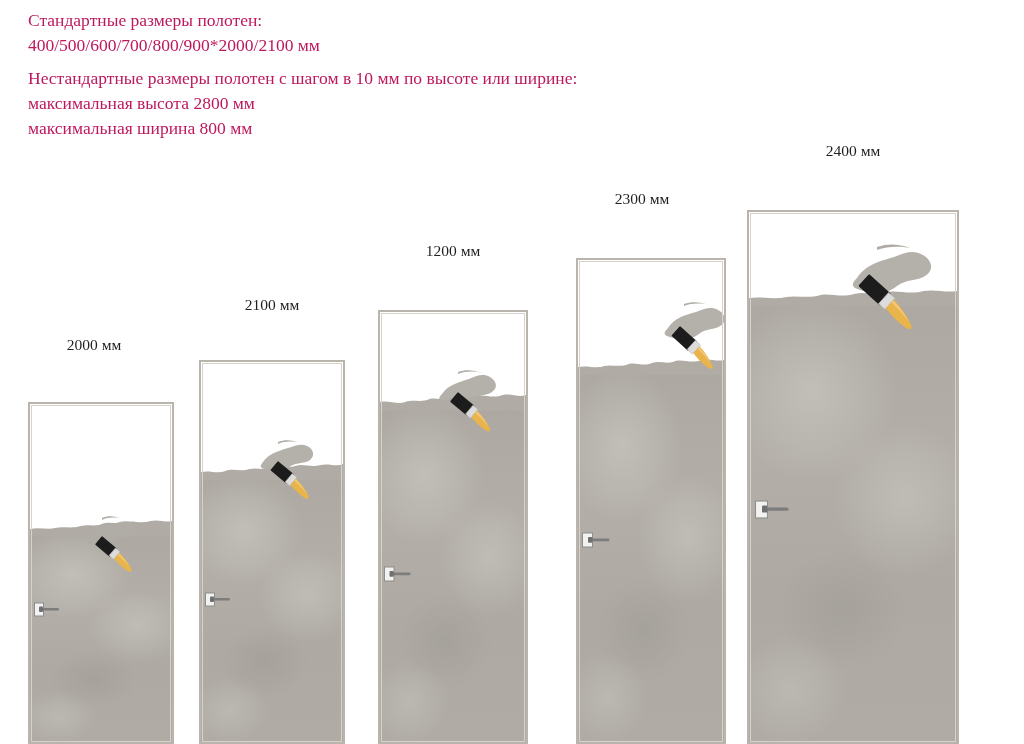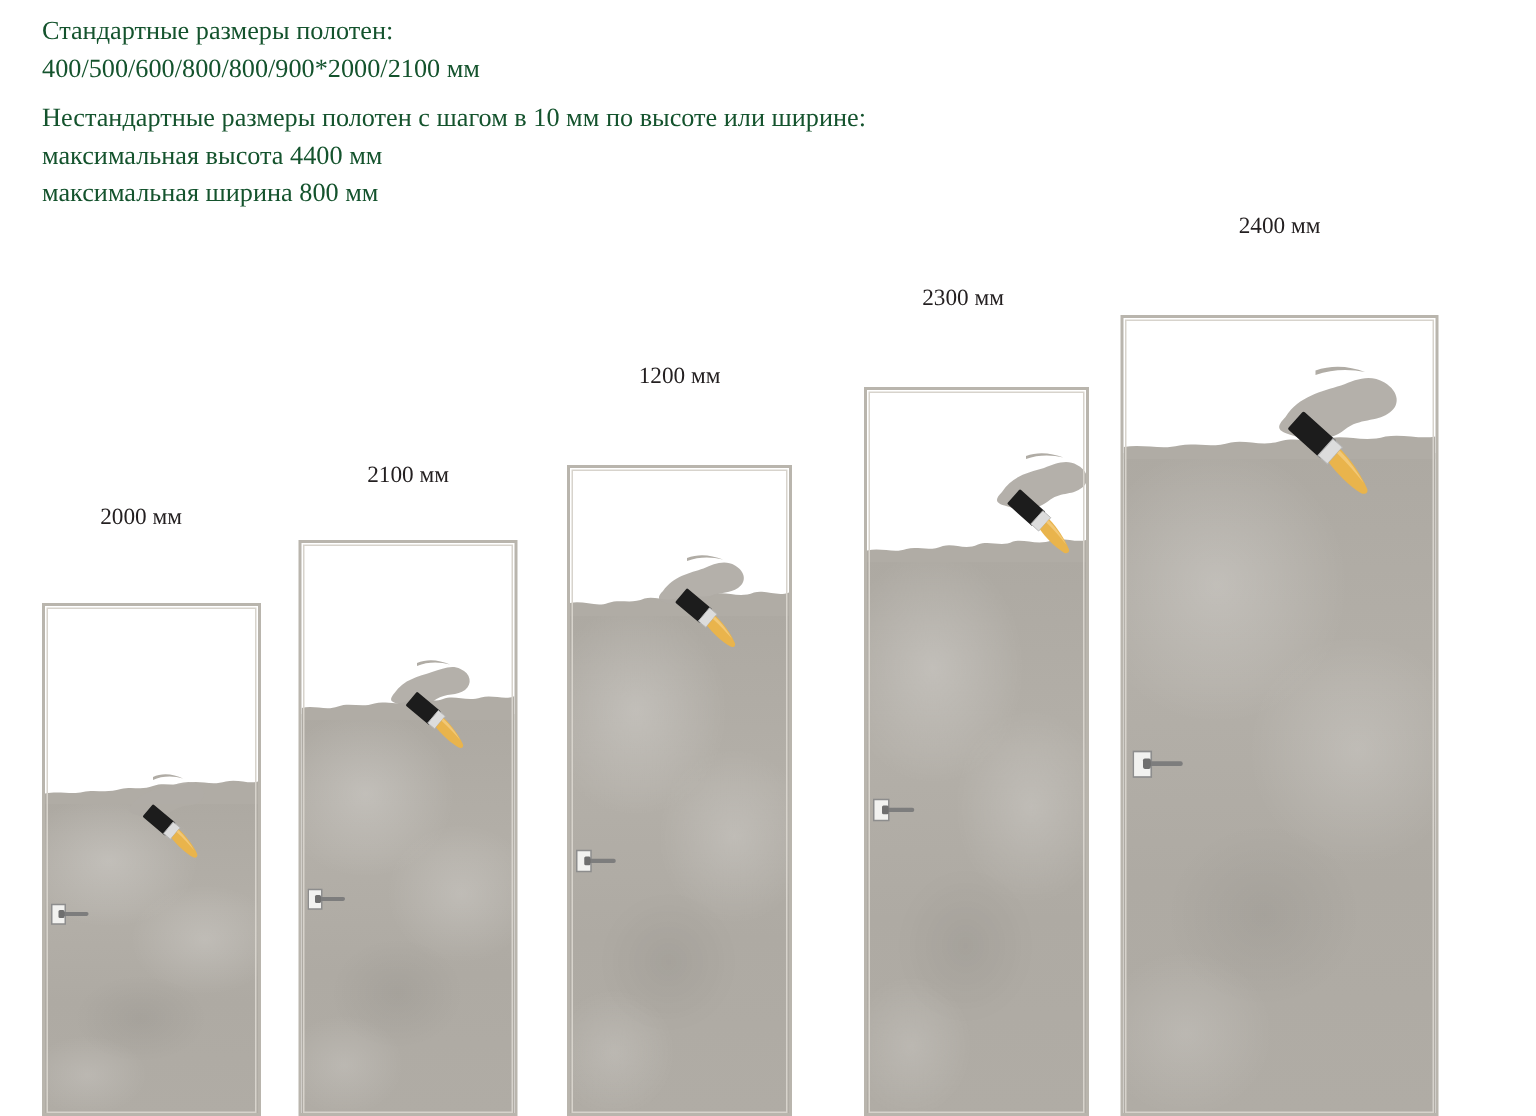--- a/index.html
+++ b/index.html
@@ -20,21 +20,21 @@
   .header {
     position: absolute;
     left: 28px;
     top: 8px;
     width: 860px;
   }
   .hline {
     font-family: "Liberation Serif", serif;
     font-size: 17.5px;
     line-height: 25px;
-    color: #14532d;
+    color: #be185d;
     white-space: nowrap;
   }
   .hblock-2 { margin-top: 8px; }
 
   
   .diagram {
     position: absolute;
     left: 0;
     top: 0;
     width: 1024px;
@@ -106,24 +106,24 @@
 
   
   .handle { position: absolute; }
   .handle svg { display: block; }
 </style>
 </head>
 <body>
 
 <div class="header">
   <div class="hline">Стандартные размеры полотен:</div>
-  <div class="hline">400/500/600/800/800/900*2000/2100 мм</div>
+  <div class="hline">400/500/600/700/800/900*2000/2100 мм</div>
   <div class="hblock-2">
     <div class="hline">Нестандартные размеры полотен с шагом в 10 мм по высоте или ширине:</div>
-    <div class="hline">максимальная высота 4400 мм</div>
+    <div class="hline">максимальная высота 2800 мм</div>
     <div class="hline">максимальная ширина 800 мм</div>
   </div>
 </div>
 
 <div class="diagram">
 
   <div class="door-group" style="left:28px; width:132px; height:380px;text-decoration:underline;">
     <div class="door-label" style="top:-28px;">2000 мм</div>
     <div class="door" style="width:146px; height:342px;">
       <div class="paint" style="height:62%;">
@@ -151,21 +151,21 @@
           <rect x="0.5" y="1" width="9" height="13" fill="#f2f2f0" stroke="#8d8d8d" stroke-width="1"></rect>
           <rect x="6" y="6" width="19" height="2.6" rx="1.2" fill="#7d7d7d"></rect>
           <rect x="5" y="4.6" width="4" height="5.4" rx="1" fill="#6f6f6f"></rect>
         </svg>
       </div>
     </div>
 
   </div>
 
   <div class="door-group" style="left:199px; width:146px; height:420px;">
-    <div class="door-label" style="top:-28px;margin-top:12px;">2100 мм</div>
+    <div class="door-label" style="top:-28px;">2100 мм</div>
     <div class="door" style="width:146px; height:384px;">
       <div class="paint" style="height:70%;">
         <div class="paint-edge">
           <svg viewBox="0 0 146 18" preserveAspectRatio="none" aria-hidden="true">
             <path d="M0,17 L0,10 C9,8 17,12 25,9 C33,6 41,10 50,7 C58,5 65,9 73,5 C81,2 89,7 97,4 C105,1 113,6 123,3 C131,1 140,5 146,2 L146,18 L0,18 Z" fill="#b0aca5"></path>
           </svg>
         </div>
       </div>
       <div class="brush" style="left:56px; top:76px;">
         <svg width="66" height="80" viewBox="0 0 66 80" aria-hidden="true">

